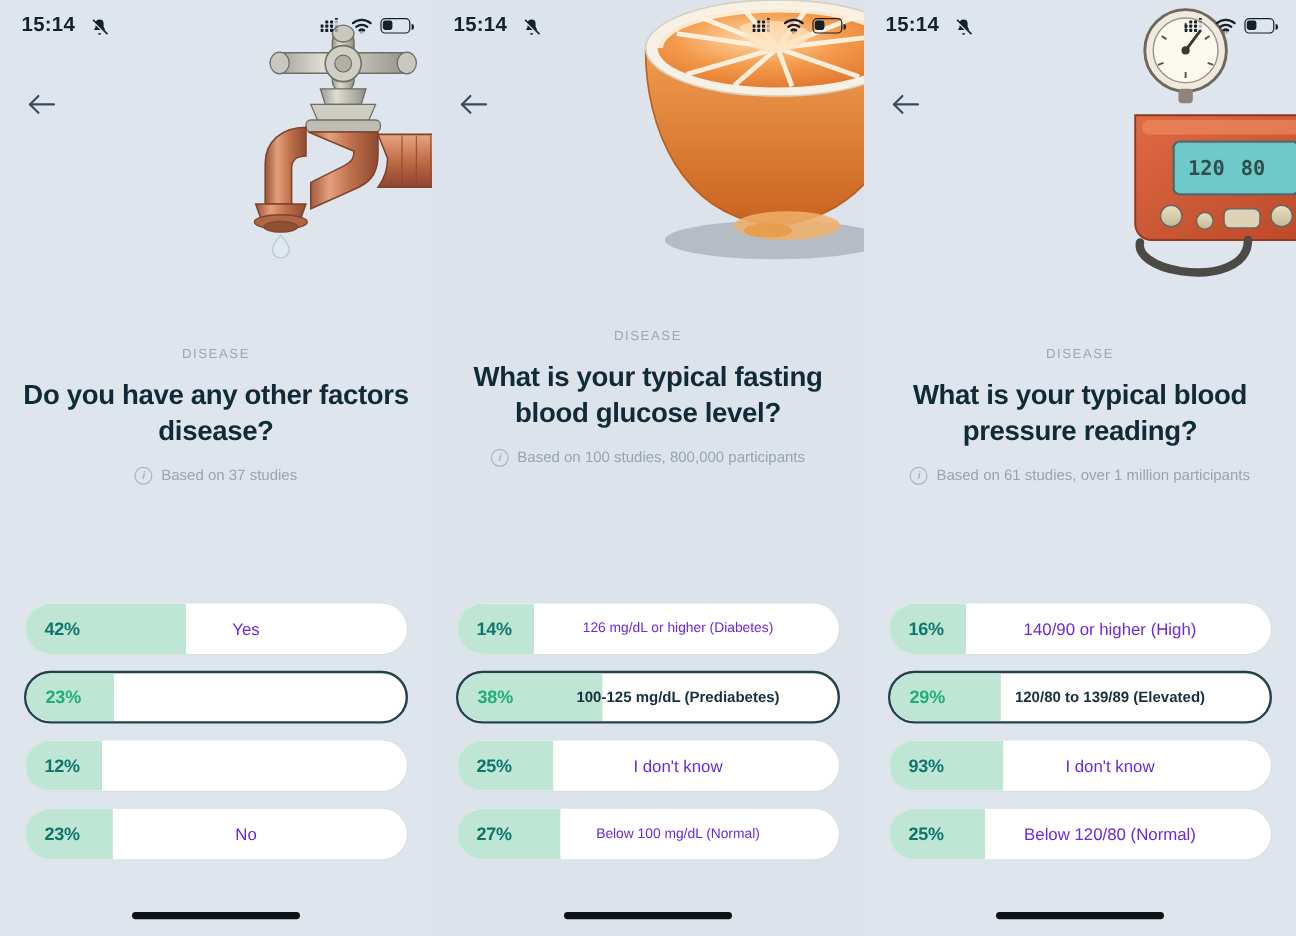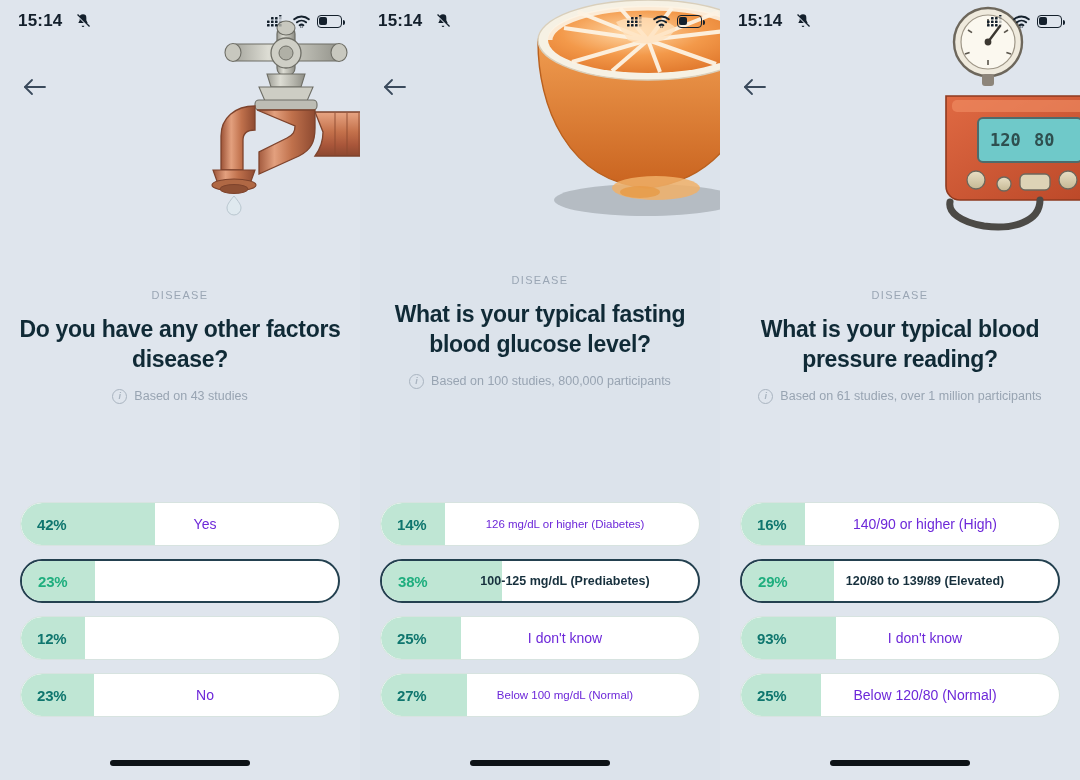--- a/index.html
+++ b/index.html
@@ -18,21 +18,21 @@
     flex:0 0 360px;
   }
   .screen.mid { background:#dce3eb; }
 
   
   .statusbar {
     position:absolute; top:0; left:0; right:0; height:42px;
     display:flex; align-items:center; justify-content:space-between;
     padding:0 18px; z-index:8;
   }
-  .sb-left { display:flex; align-items:center; gap:13px; }
+  .sb-left { display:flex; align-items:flex-end; gap:13px; }
   .sb-time { font-size:17px; font-weight:700; color:#14202c; letter-spacing:.2px; }
   .sb-right { display:flex; align-items:center; gap:7px; }
   .bell-icon { display:block; }
   .sig-icon { display:block; }
   .wifi-icon { display:block; }
   .batt { width:25px; height:13px; border:1.6px solid #14202c; border-radius:4px; position:relative; }
   .batt:after {
     content:""; position:absolute; right:-4px; top:4px;
     width:2.4px; height:5px; background:#14202c; border-radius:0 2px 2px 0;
   }
@@ -220,21 +220,21 @@
        <span><svg width="24" height="18" viewBox="0 0 24 18" fill="none" stroke="#3a4a5c" stroke-width="1.8" stroke-linecap="round" stroke-linejoin="round">
     <path d="M9 2 L2 9 L9 16"></path>
             <path d="M2 9 H22"></path>
   </svg></span>
      </div>
     <div class="qblock" style="top:289px">
       <div class="kicker">DISEASE</div>
       <div class="qtitle">Do you have any other factors disease?</div>
       <div class="sub">
         <span class="info-i">i</span>
-        <span>Based on 43 studies</span>
+        <span>Based on 37 studies</span>
       </div>
     </div>
       <div class="answers" style="top: 502px;">
       <div class="answer">
         <div class="fill" style="width:42%"></div>
         <div class="pct">42%</div>
         <div class="alabel">Yes</div>
       </div>
       <div class="answer selected">
         <div class="fill" style="width:23%"></div>

